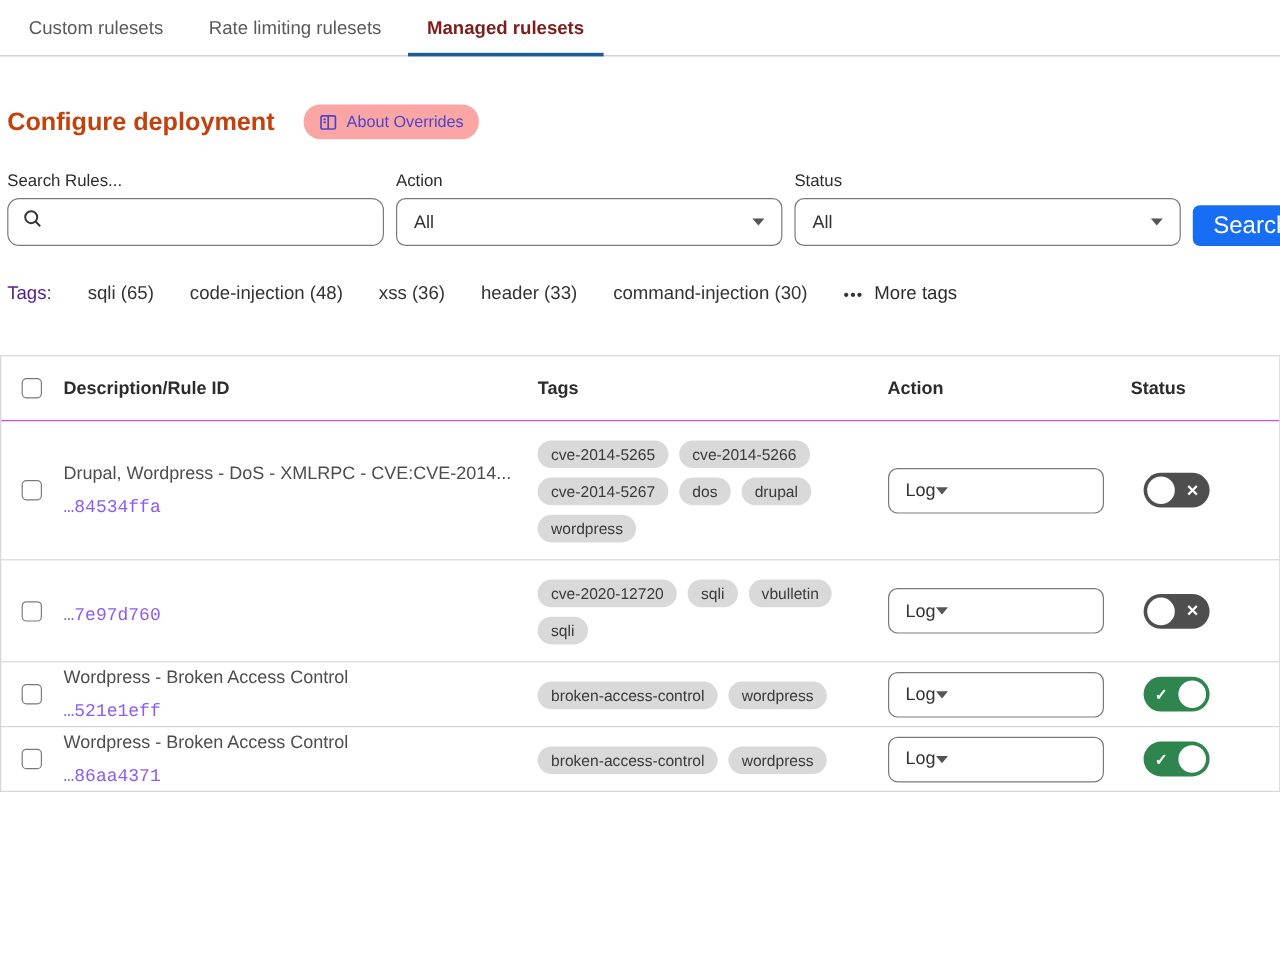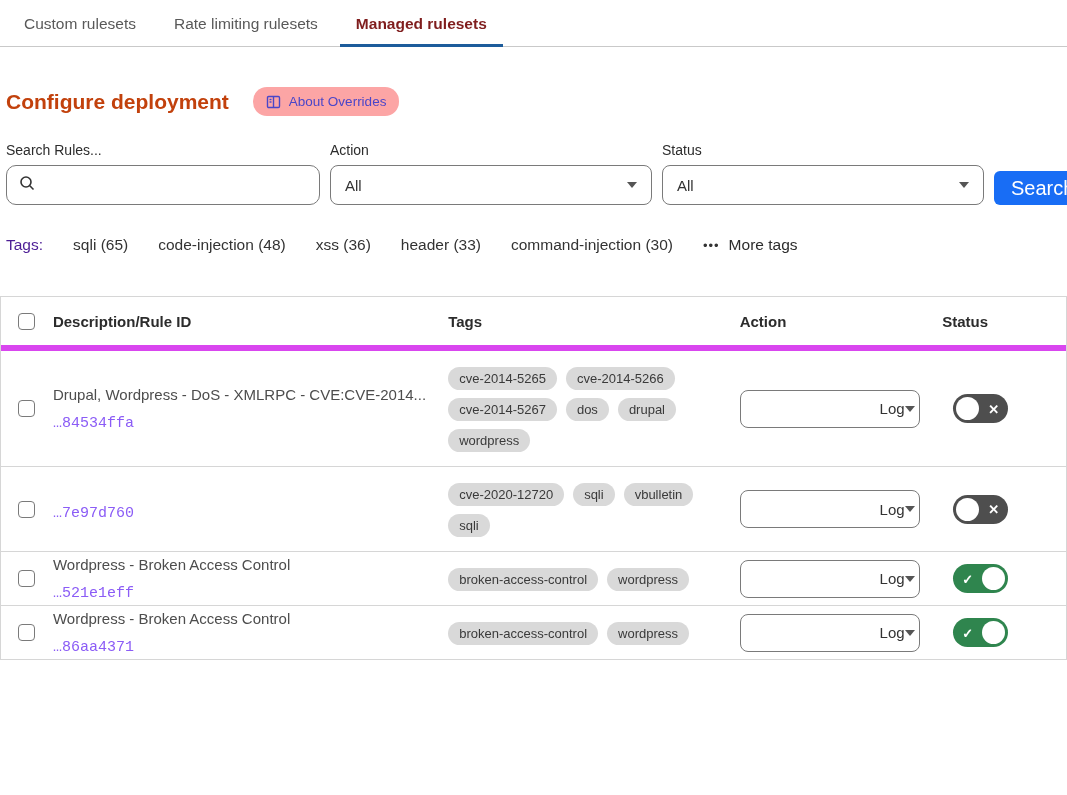--- a/index.html
+++ b/index.html
@@ -38,36 +38,36 @@
   
   .tagsbar { display:flex; align-items:center; gap:30px; padding:0 6px; margin-top:31px; font-size:15.5px; }
   .tagsbar .tlabel { color:#4c1d95; }
   .taglink { color:#333; cursor:pointer; }
   .more-tags { display:flex; align-items:center; gap:9px; cursor:pointer; color:#2c2c2c; }
   .dots { font-size:13px; letter-spacing:1px; color:#333; }
 
   
   .table { margin-top:42px; border:1px solid #d6d6d6; border-left:1px solid #d6d6d6; }
   .trow, .thead { display:flex; align-items:stretch; }
-  .thead { height:54px; border-bottom:6px solid #d946ef; align-items:center; font-weight:bold; font-size:15px; }
+  .thead { height:54px; border-bottom:1px solid #d946ef; align-items:center; font-weight:bold; font-size:15px; }
   .trow { border-bottom:1px solid #d6d6d6; }
   .trow:last-child { border-bottom:none; }
   .c-check { width:52px; display:flex; justify-content:center; align-items:center; }
   .c-desc  { width:396px; display:flex; flex-direction:column; justify-content:center; padding-right:20px; }
   .c-tags  { width:292px; padding:16px 10px 14px 0; }
   .c-action{ width:200px; display:flex; align-items:center; }
   .c-status{ width:127px; display:flex; align-items:center; padding-left:3px; }
   .thead .c-tags { padding:0; display:flex; align-items:center; }
   .checkbox { width:17px; height:17px; border:1.6px solid #7a7a7a; border-radius:4px; background:#fff; cursor:pointer; }
   .desc { font-size:15px; color:#4d4d4d; line-height:1.35; }
   .rule-id { font-family:"Liberation Mono", monospace; font-size:15px; color:#8b5cf6; margin-top:9px; }
   .chips { display:flex; flex-wrap:wrap; gap:8px 9px; }
   .chip { background:#d9d9d9; color:#3a3a3a; font-size:13px; border-radius:12px; padding:4px 11px; white-space:nowrap; }
   .log-select { width:180px; height:38px; border:1px solid #7a7a7a; border-radius:8px;
-    display:flex; align-items:center; justify-content:flex-end; padding:0 4px;
+    display:flex; align-items:center; justify-content:flex-start; padding:0 14px;
     font-size:15px; color:#333; background:#fff; cursor:pointer; }
 
   
   .toggle { width:55px; height:29px; border-radius:15px; position:relative; margin-left:11px; cursor:pointer; flex:none; }
   .toggle.off { background:#4e4e4e; }
   .toggle.on  { background:#2f854e; }
   .t-knob { position:absolute; top:3px; width:23px; height:23px; border-radius:50%; background:#fff; }
   .toggle.off .t-knob { left:3px; }
   .toggle.on  .t-knob { right:3px; }
   .t-glyph { position:absolute; top:50%; transform:translateY(-50%); color:#fff;

